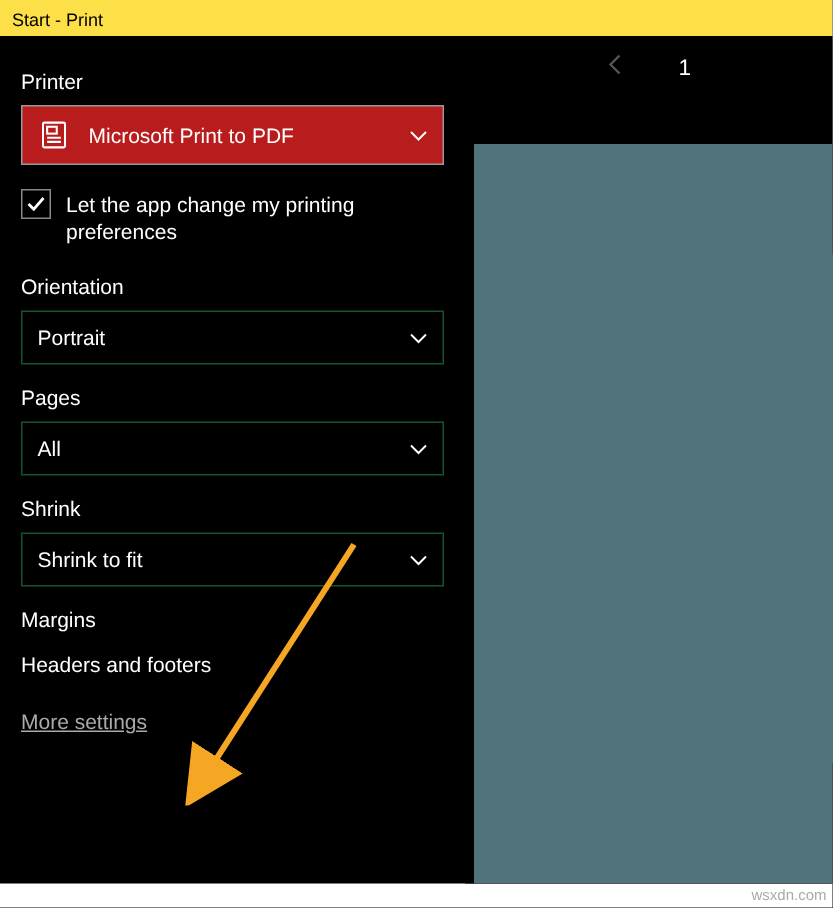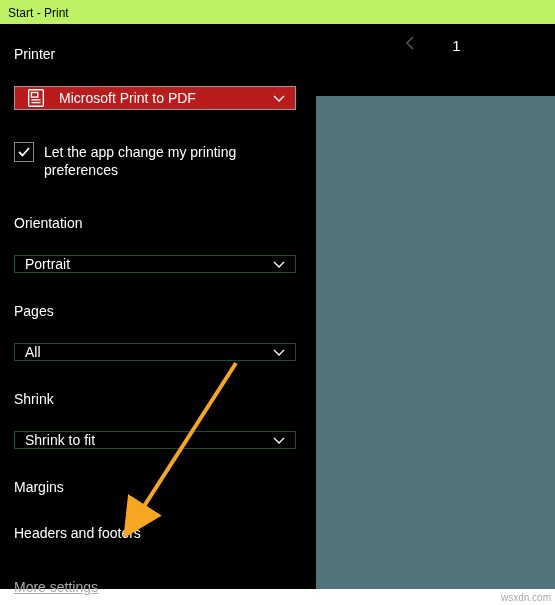--- a/index.html
+++ b/index.html
@@ -7,40 +7,40 @@
       width: 555px;
       height: 605px;
       background: #fff;
       font-family: "Segoe UI", sans-serif;
       font-size: 14px;
       color: #fff;
       overflow: hidden;
       position: relative;
     }
     .title-bar {
-      background: #bef264;
+      background: #fde047;
       color: #000;
       padding: 6px 8px;
       font-size: 12px;
     }
     .dialog {
       position: absolute;
       top: 24px;
       left: 0;
       right: 0;
       bottom: 16px;
       background: #000;
       display: flex;
     }
     .left-panel {
       width: 310px;
       padding: 16px 14px;
       display: flex;
       flex-direction: column;
-      gap: 24px;
+      gap: 8px;
     }
     .right-panel {
       flex: 1;
       position: relative;
       background: #000;
       padding-top: 12px;
     }
     .pager {
       display: flex;
       align-items: center;

